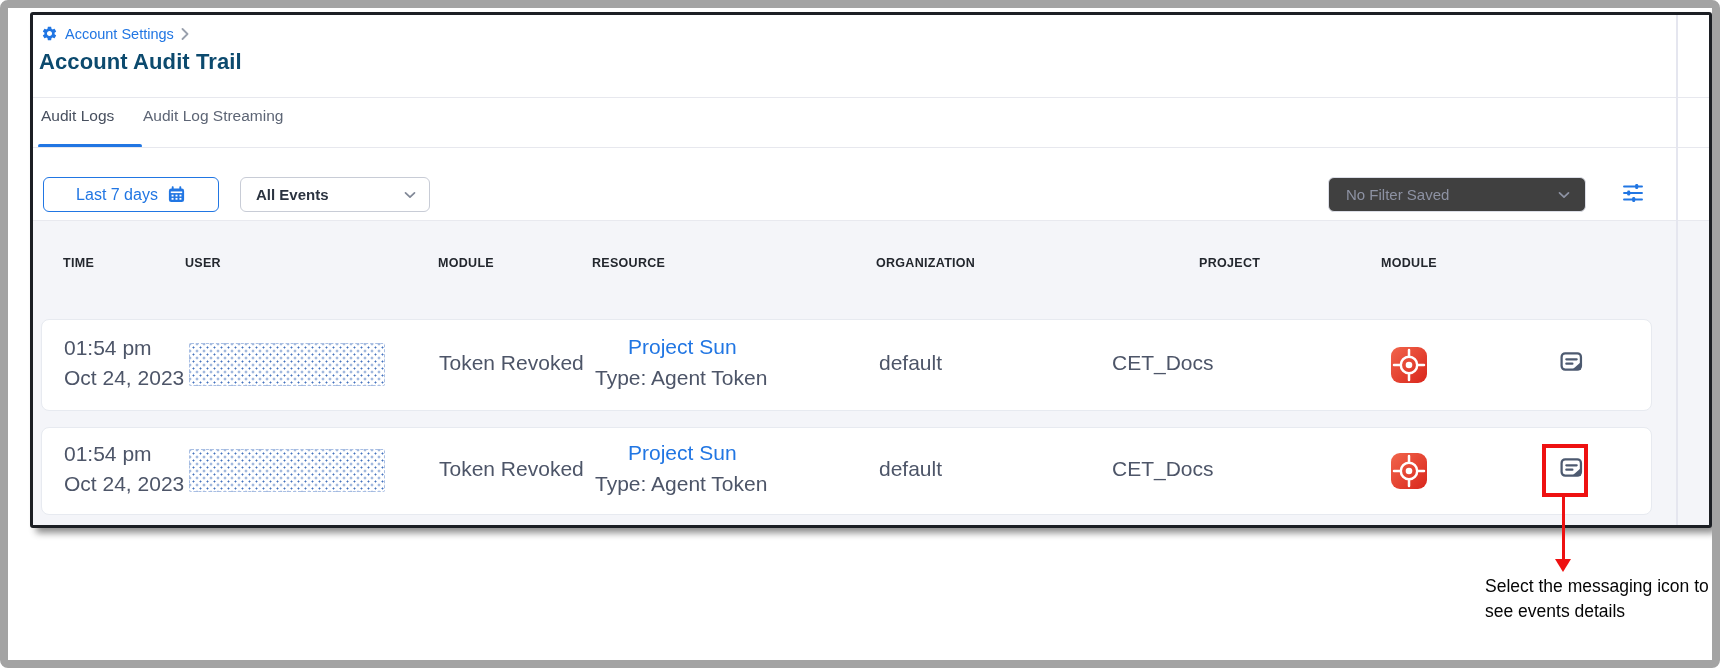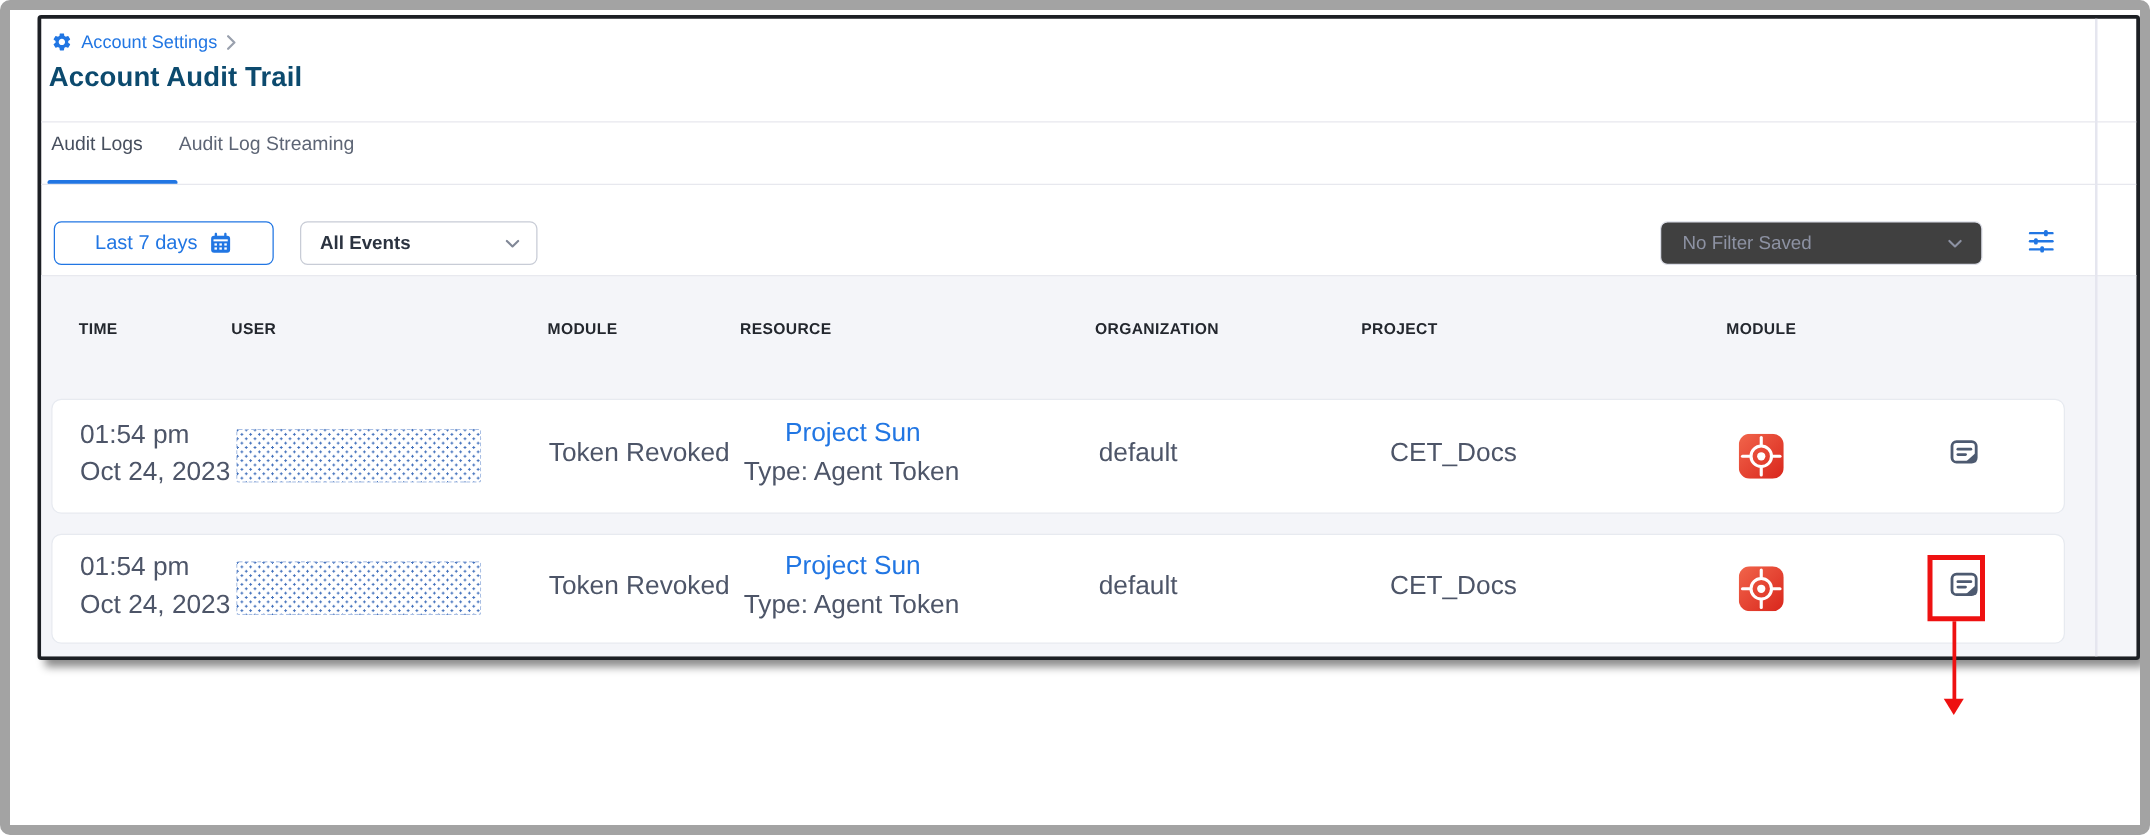--- a/index.html
+++ b/index.html
@@ -45,21 +45,21 @@
               background:#404040; display:flex; align-items:center; justify-content:space-between;
               padding:0 15px 0 17px; color:#8d92a3; font-size:15px; cursor:pointer; }
   .sliders-btn { left:1588px; top:166px; width:26px; height:26px; cursor:pointer; }
 
   
   .table-section { left:0; right:0; top:205px; bottom:0; background:#f4f5f9; border-top:1px solid #e8e9ef; }
   .scroll-line { top:0; bottom:0; left:1643px; width:2px; background:#e5e6ef; }
 
   .col-head { top:241px; font-size:12.5px; font-weight:700; color:#23272e; letter-spacing:.3px; }
   .ch-0 { left:30px; } .ch-1 { left:152px; } .ch-2 { left:405px; } .ch-3 { left:559px;text-align:center; }
-  .ch-4 { left:843px; } .ch-5 { left:1028px;padding-left:28px; } .ch-6 { left:1348px; }
+  .ch-4 { left:843px; } .ch-5 { left:1138px;padding-left:28px; } .ch-6 { left:1348px; }
 
   .row-card { left:8px; width:1611px; background:#fff; border:1px solid #e7eaf0; border-radius:8px; }
   .row-1 { top:304px; height:92px; }
   .row-2 { top:412px; height:88px; }
 
   .cell { position:absolute; font-size:21px; color:#4d5568; white-space:nowrap; }
   .c-time-1   { left:22px;  top:16px; }
   .c-time-2   { left:22px;  top:46px; }
   .c-user     { left:147px; top:23px; width:196px; height:43px; border:1px dashed #a9bfe4; border-radius:2px;
                 background-color:#fff;
@@ -253,14 +253,15 @@
             <path d="M12.6 18.4 L20.4 18.4 L20.4 11.6 Z" fill="#4d5a70"></path>
           </svg>
       </button>
     </div>
 
   </div>
 
   <div class="abs hl-box"></div>
   <div class="abs hl-line"></div>
   <div class="abs hl-head"></div>
+  <div class="abs annotation">Select the messaging icon to see events details</div>
 
 </div>
 
 </body></html>

